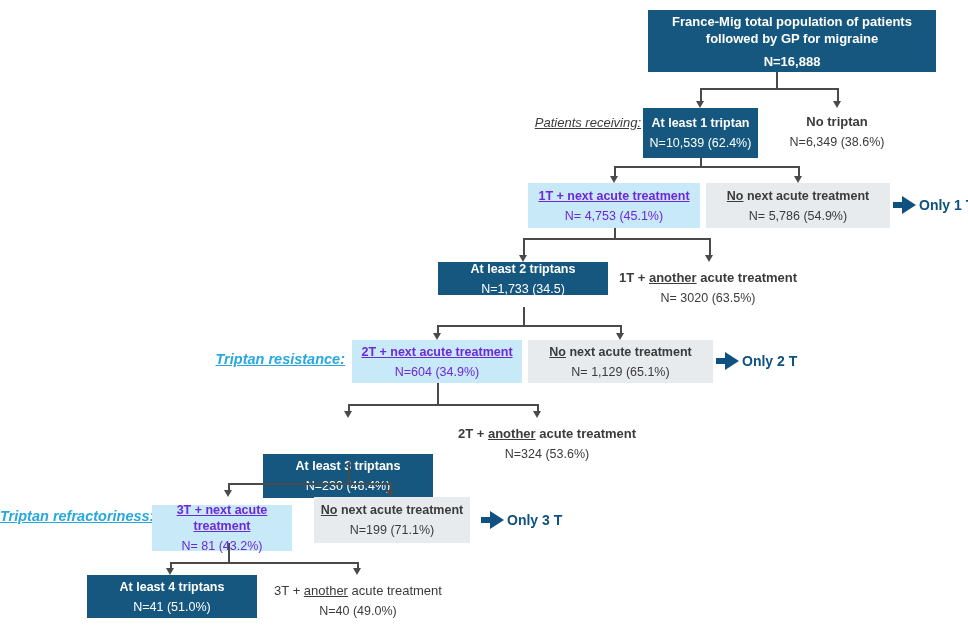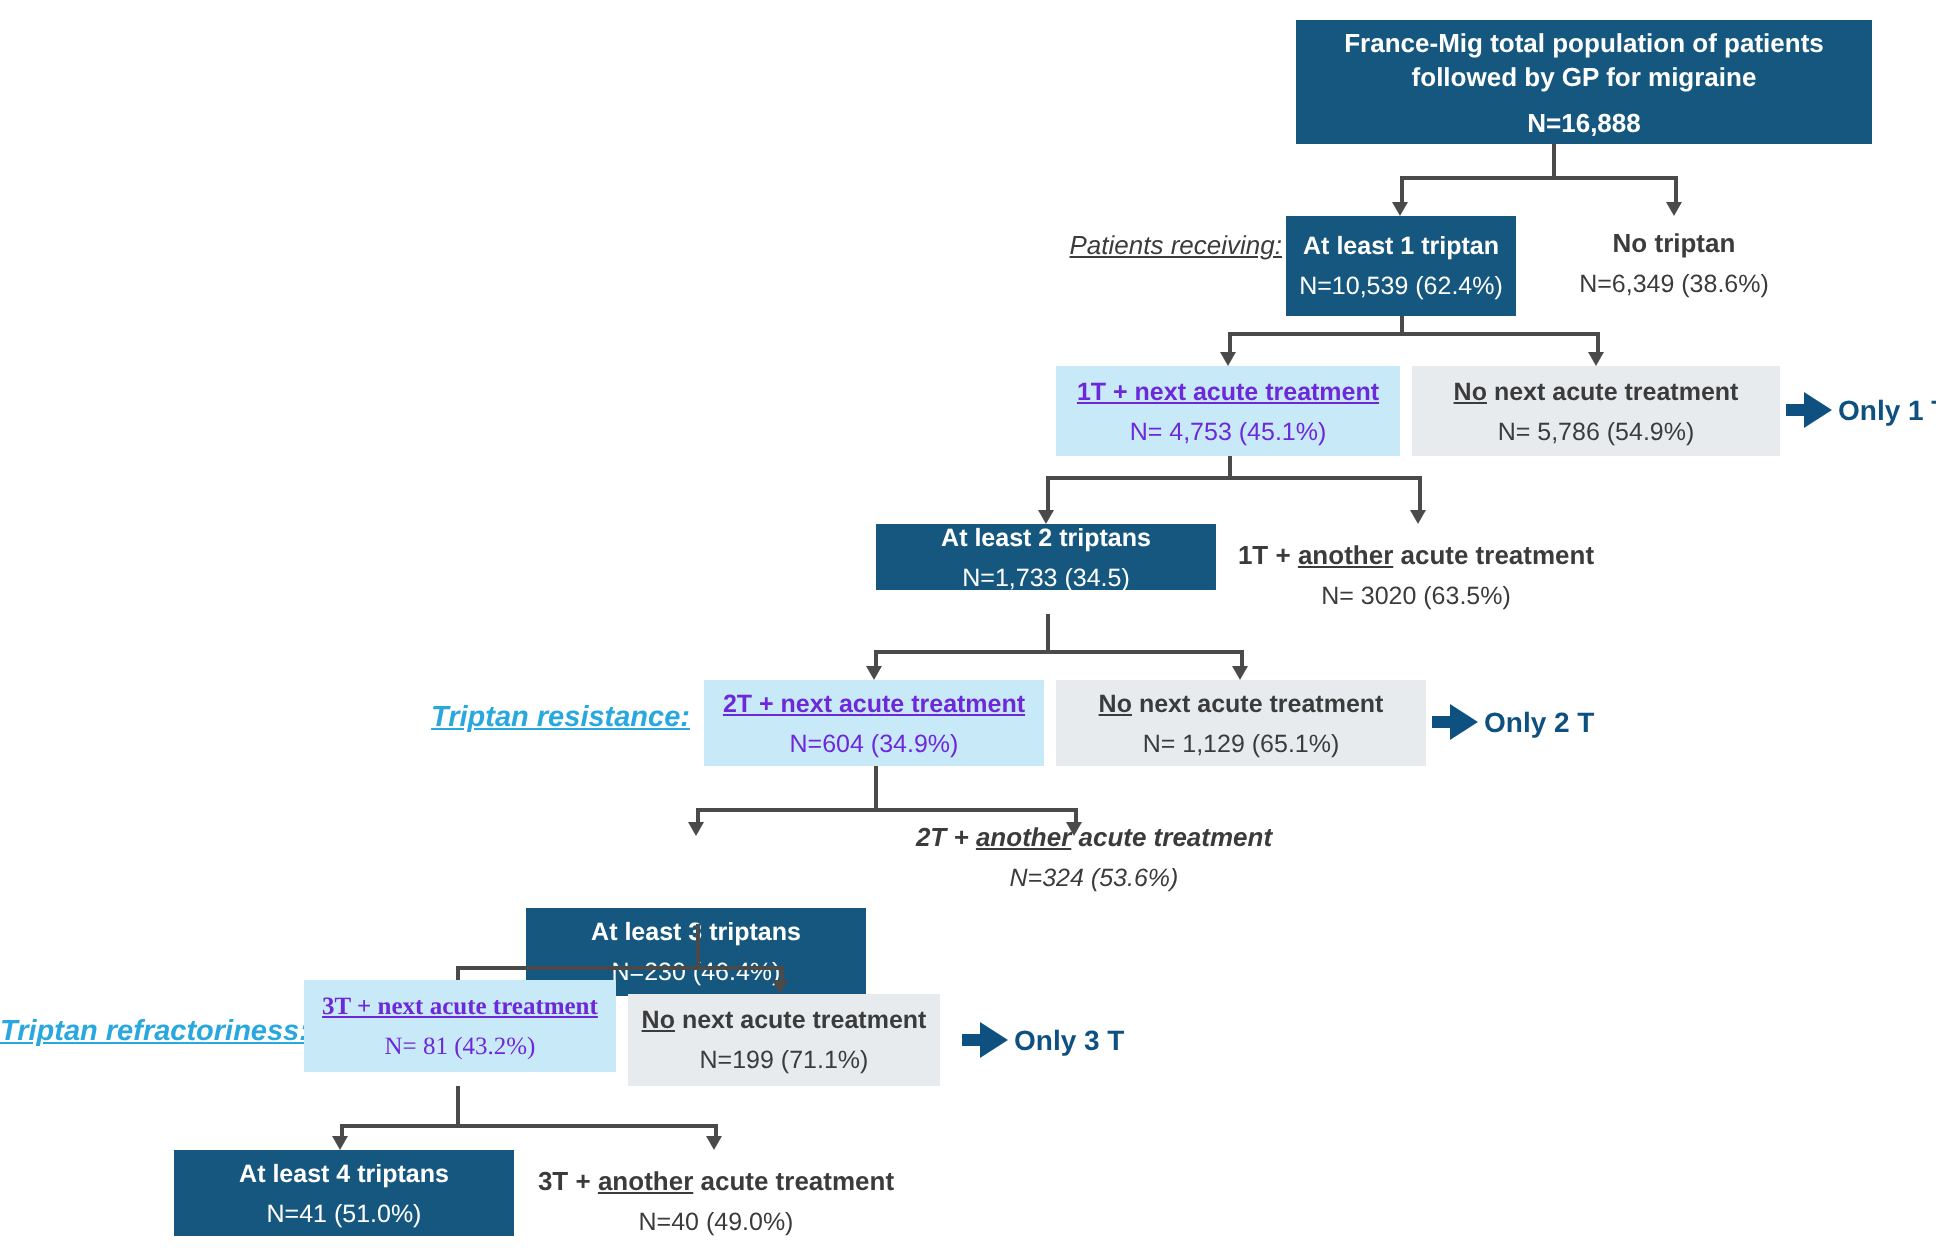--- a/index.html
+++ b/index.html
@@ -145,35 +145,35 @@
   <div class="vline" style="left:348px;top:404px;height:7px;"></div>
   <div class="arrow-down" style="left:344px;top:411px;"></div>
   <div class="vline" style="left:537px;top:404px;height:7px;"></div>
   <div class="arrow-down" style="left:533px;top:411px;"></div>
 
   <div class="box dark" style="left:263px;top:418px;width:170px;height:44px;margin-top:36px;">
     <div class="t1">At least 3 triptans</div>
     <div class="t2">N=230 (46.4%)</div>
   </div>
 
-  <div class="textnode" style="left:440px;top:409px;width:214px;font-style:italic;">
+  <div class="textnode" style="left:440px;top:424px;width:214px;">
     <div class="t1" style="font-weight:bold;"><span>2T + </span><span class="u">another</span><span> acute treatment</span></div>
     <div class="t2">N=324 (53.6%)</div>
   </div>
 
   <div class="vline" style="left:348px;top:462px;height:21px;"></div>
   <div class="hline" style="left:228px;top:483px;width:162px;"></div>
   <div class="vline" style="left:228px;top:483px;height:7px;"></div>
   <div class="arrow-down" style="left:224px;top:490px;"></div>
   <div class="vline" style="left:390px;top:483px;height:7px;"></div>
   <div class="arrow-down" style="left:386px;top:490px;"></div>
 
   <div class="flowlabel" style="left:0px;top:508px;width:147px;">Triptan refractoriness:</div>
 
-  <div class="box cyan" style="left:152px;top:490px;width:156px;height:46px;font-family:Liberation Serif, serif;">
+  <div class="box cyan" style="left:152px;top:505px;width:140px;height:46px;">
     <div class="t1 u">3T + next acute treatment</div>
     <div class="t2">N= 81 (43.2%)</div>
   </div>
 
   <div class="box gray" style="left:314px;top:497px;width:156px;height:46px;">
     <div class="t1"><span class="u">No</span><span> next acute treatment</span></div>
     <div class="t2">N=199 (71.1%)</div>
   </div>
 
   <div class="side-arrow" style="left:481px;top:511px;">
@@ -188,17 +188,17 @@
   <div class="arrow-down" style="left:166px;top:568px;"></div>
   <div class="vline" style="left:357px;top:562px;height:6px;"></div>
   <div class="arrow-down" style="left:353px;top:568px;"></div>
 
   <div class="box dark" style="left:87px;top:575px;width:170px;height:43px;">
     <div class="t1">At least 4 triptans</div>
     <div class="t2">N=41 (51.0%)</div>
   </div>
 
   <div class="textnode" style="left:250px;top:581px;width:216px;">
-    <div class="t1" style="font-weight:bold;"><span>3T + </span><span class="u">another</span><span> acute treatment</span></div>
+    <div class="t1" style="font-weight:normal;"><span>3T + </span><span class="u">another</span><span> acute treatment</span></div>
     <div class="t2">N=40 (49.0%)</div>
   </div>
 
 </div>
 
 </body></html>

